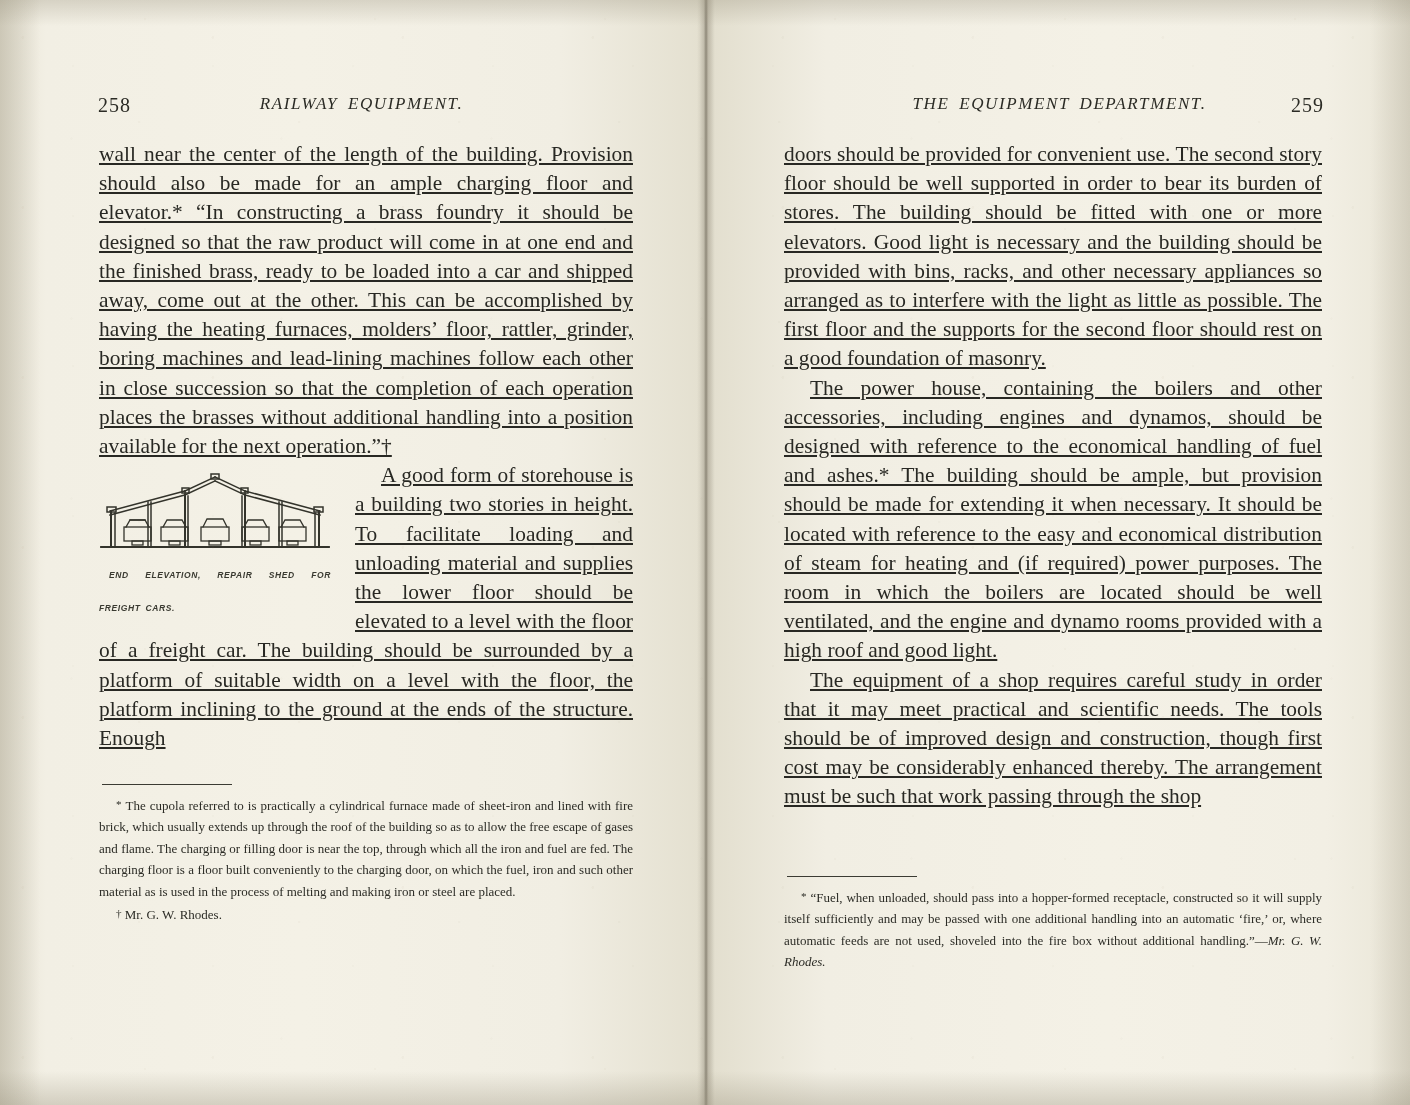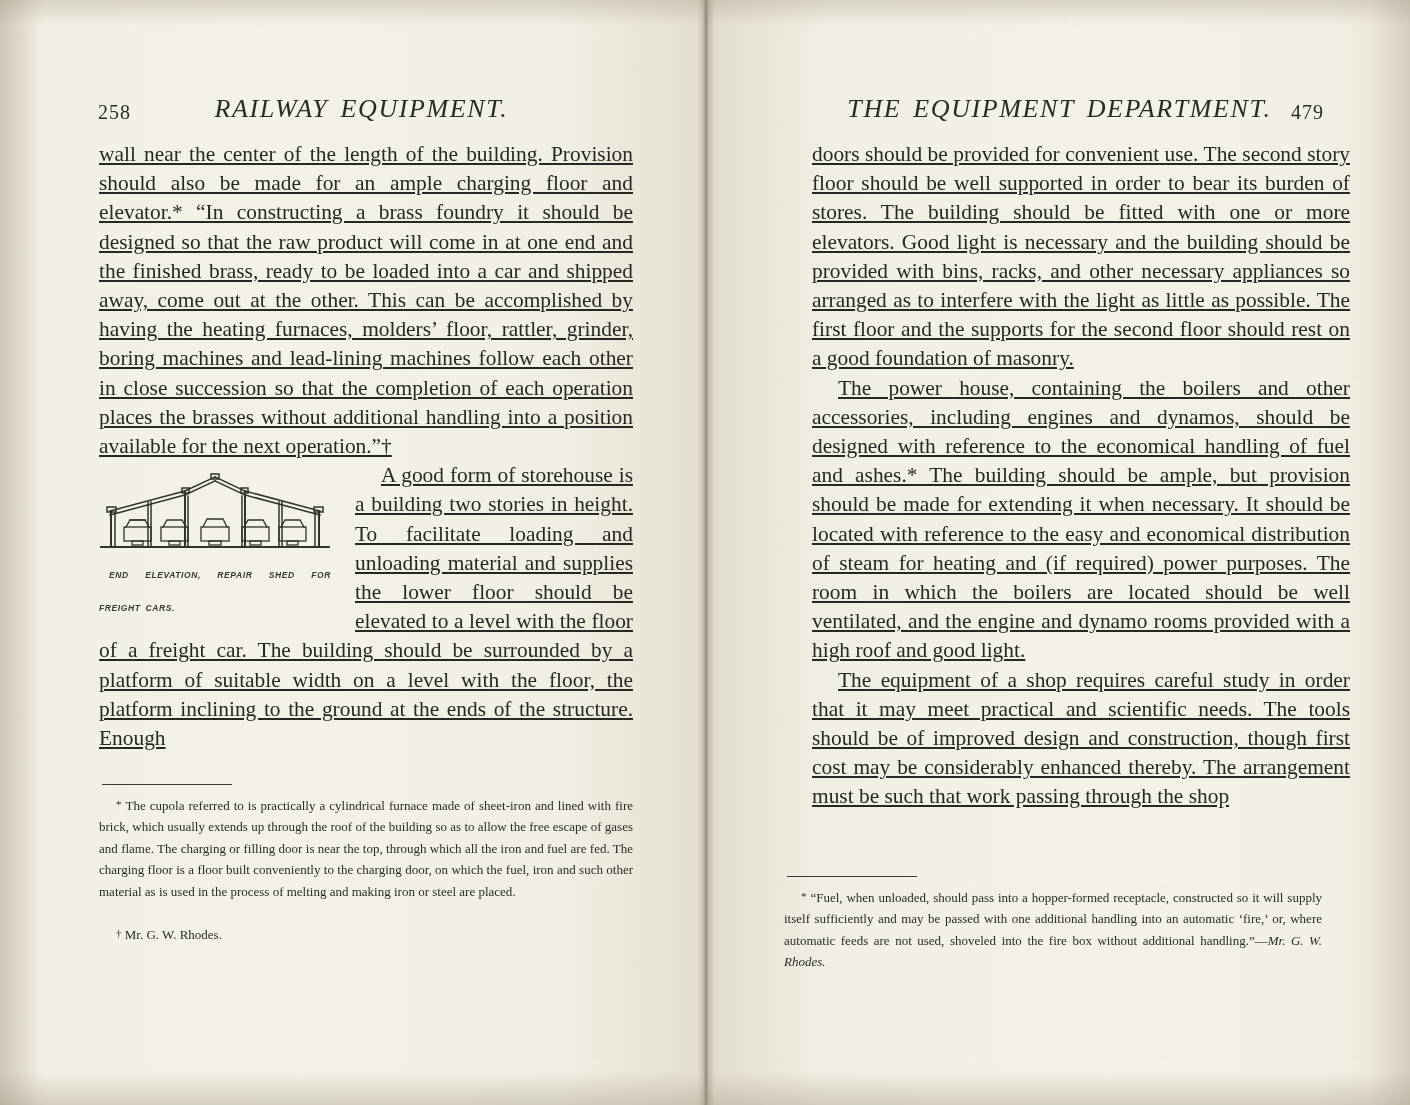--- a/index.html
+++ b/index.html
@@ -78,50 +78,50 @@
     height: 26px;
     font-size: 19px;
     letter-spacing: 0.5px;
     color: #2b2b25;
   }
   .left .running-head  { left: 98px; width: 538px; }
   .right .running-head { left: 78px; width: 540px; }
 
   .rh-row {
     display: flex;
-    align-items: flex-end;
+    align-items: flex-start;
     width: 100%;
   }
   .folio {
     font-size: 20px;
     font-family: "Liberation Serif", serif;
     letter-spacing: 1px;
   }
   .rh-title {
     flex: 1;
     text-align: center;
     font-style: italic;
     font-weight: 400;
-    font-size: 26px;
+    font-size: 17px;
     letter-spacing: 1.6px;
     word-spacing: 4px;
   }
   .rh-spacer { width: 44px; }
 
   .colbody {
     position: absolute;
     font-size: 21.4px;
     line-height: 29.2px;
     text-align: justify;
     text-justify: inter-word;
     color: #282823;
     text-decoration: underline;
   }
   .left .colbody  { left: 99px; top: 140px; width: 534px; }
-  .right .colbody { left: 78px; top: 140px; width: 538px; margin-left: 28px; }
+  .right .colbody { left: 78px; top: 140px; width: 538px; }
 
   .colbody p {
     margin: 0;
     text-indent: 0;
   }
   .colbody p.ind { text-indent: 26px; }
 
   
   .figure {
     float: left;
@@ -155,21 +155,21 @@
   .left .footnotes  { left: 99px; top: 784px; width: 534px; }
   .right .footnotes { left: 78px; top: 876px; width: 538px; }
 
   .fn-rule {
     width: 130px;
     height: 0;
     border-top: 1.4px solid #3b3b33;
     margin: 0 0 9px 3px;
   }
   .footnotes p { margin: 0; text-indent: 17px; }
-  .footnotes p + p { margin-top: 20px; }
+  .footnotes p + p { margin-top: 0; }
   .footnotes .attrib { font-style: italic; }
 
   .sup { font-size: 0.85em; vertical-align: 0.15em; }
 
   
   .grain {
     position: absolute;
     inset: 0;
     pointer-events: none;
     opacity: 0.28;
@@ -292,21 +292,21 @@
       <p><span class="sup">†</span>&nbsp;<span>Mr. G. W. Rhodes.</span></p>
     </div>
   </div>
 
   <div class="page right">
 
     <div class="running-head">
       <div class="rh-row">
         <span class="rh-spacer"></span>
         <span class="rh-title">THE EQUIPMENT DEPARTMENT.</span>
-        <span class="folio">479</span>
+        <span class="folio">259</span>
       </div>
     </div>
 
     <div class="colbody">
       <p>doors should be provided for convenient use. The second story floor should be well supported in order to bear its burden of stores. The building should be fitted with one or more elevators. Good light is necessary and the building should be provided with bins, racks, and other necessary appliances so arranged as to interfere with the light as little as possible. The first floor and the supports for the second floor should rest on a good foundation of masonry.</p>
       <p class="ind">The power house, containing the boilers and other accessories, including engines and dynamos, should be designed with reference to the economical handling of fuel and ashes.* The building should be ample, but provision should be made for extending it when necessary. It should be located with reference to the easy and economical distribution of steam for heating and (if required) power purposes. The room in which the boilers are located should be well ventilated, and the engine and dynamo rooms provided with a high roof and good light.</p>
       <p class="ind">The equipment of a shop requires careful study in order that it may meet practical and scientific needs. The tools should be of improved design and construction, though first cost may be considerably enhanced thereby. The arrangement must be such that work passing through the shop</p>
     </div>
 
     <div class="footnotes">

